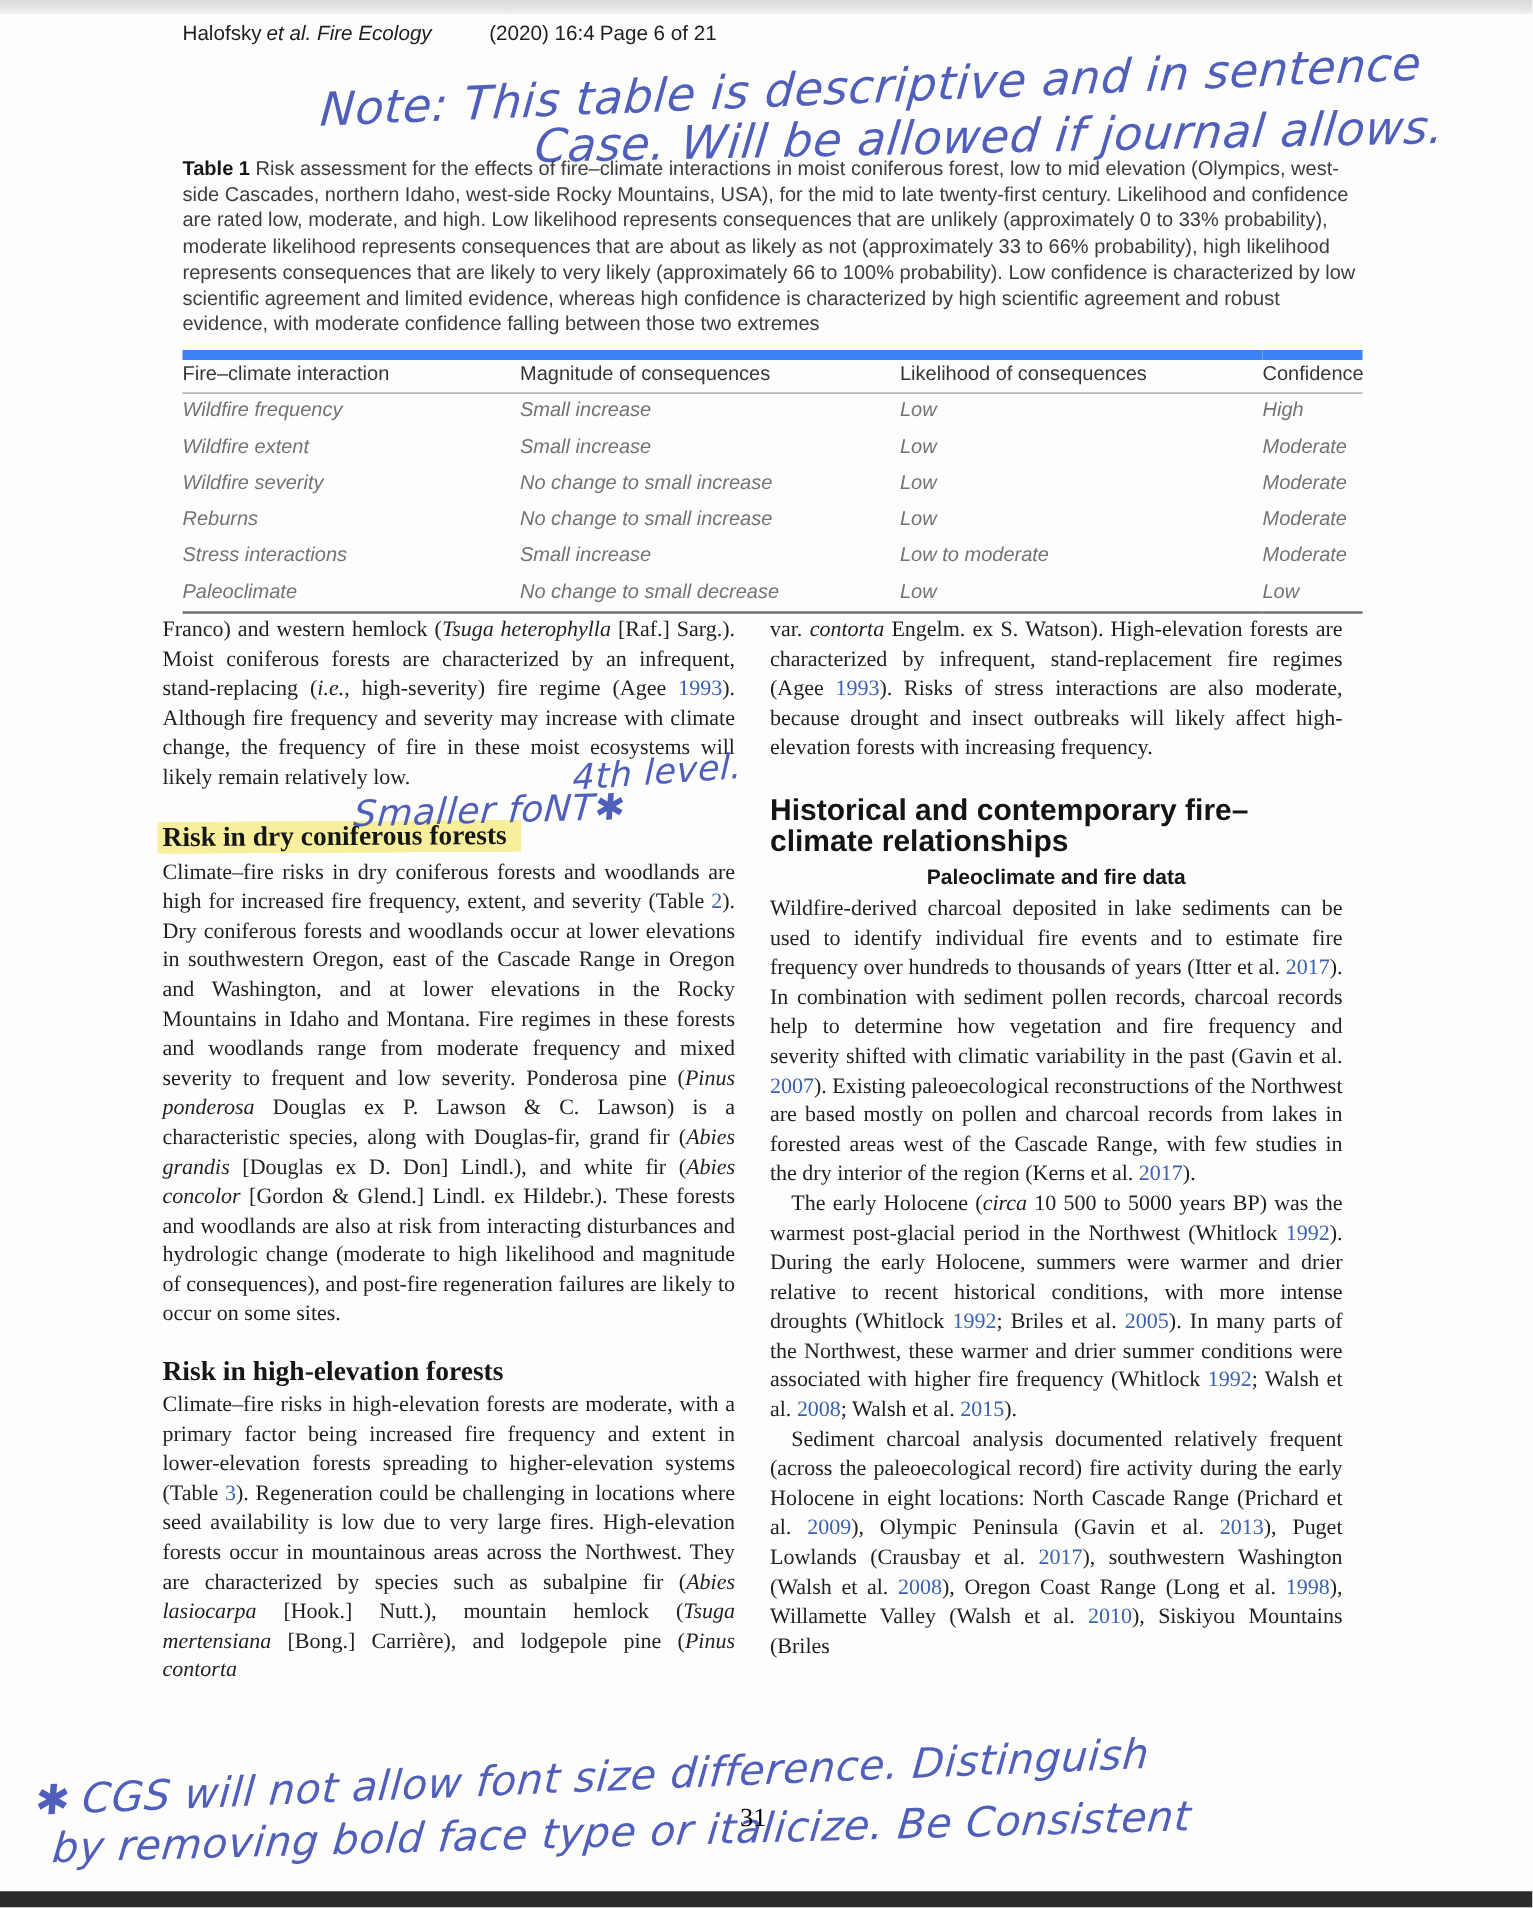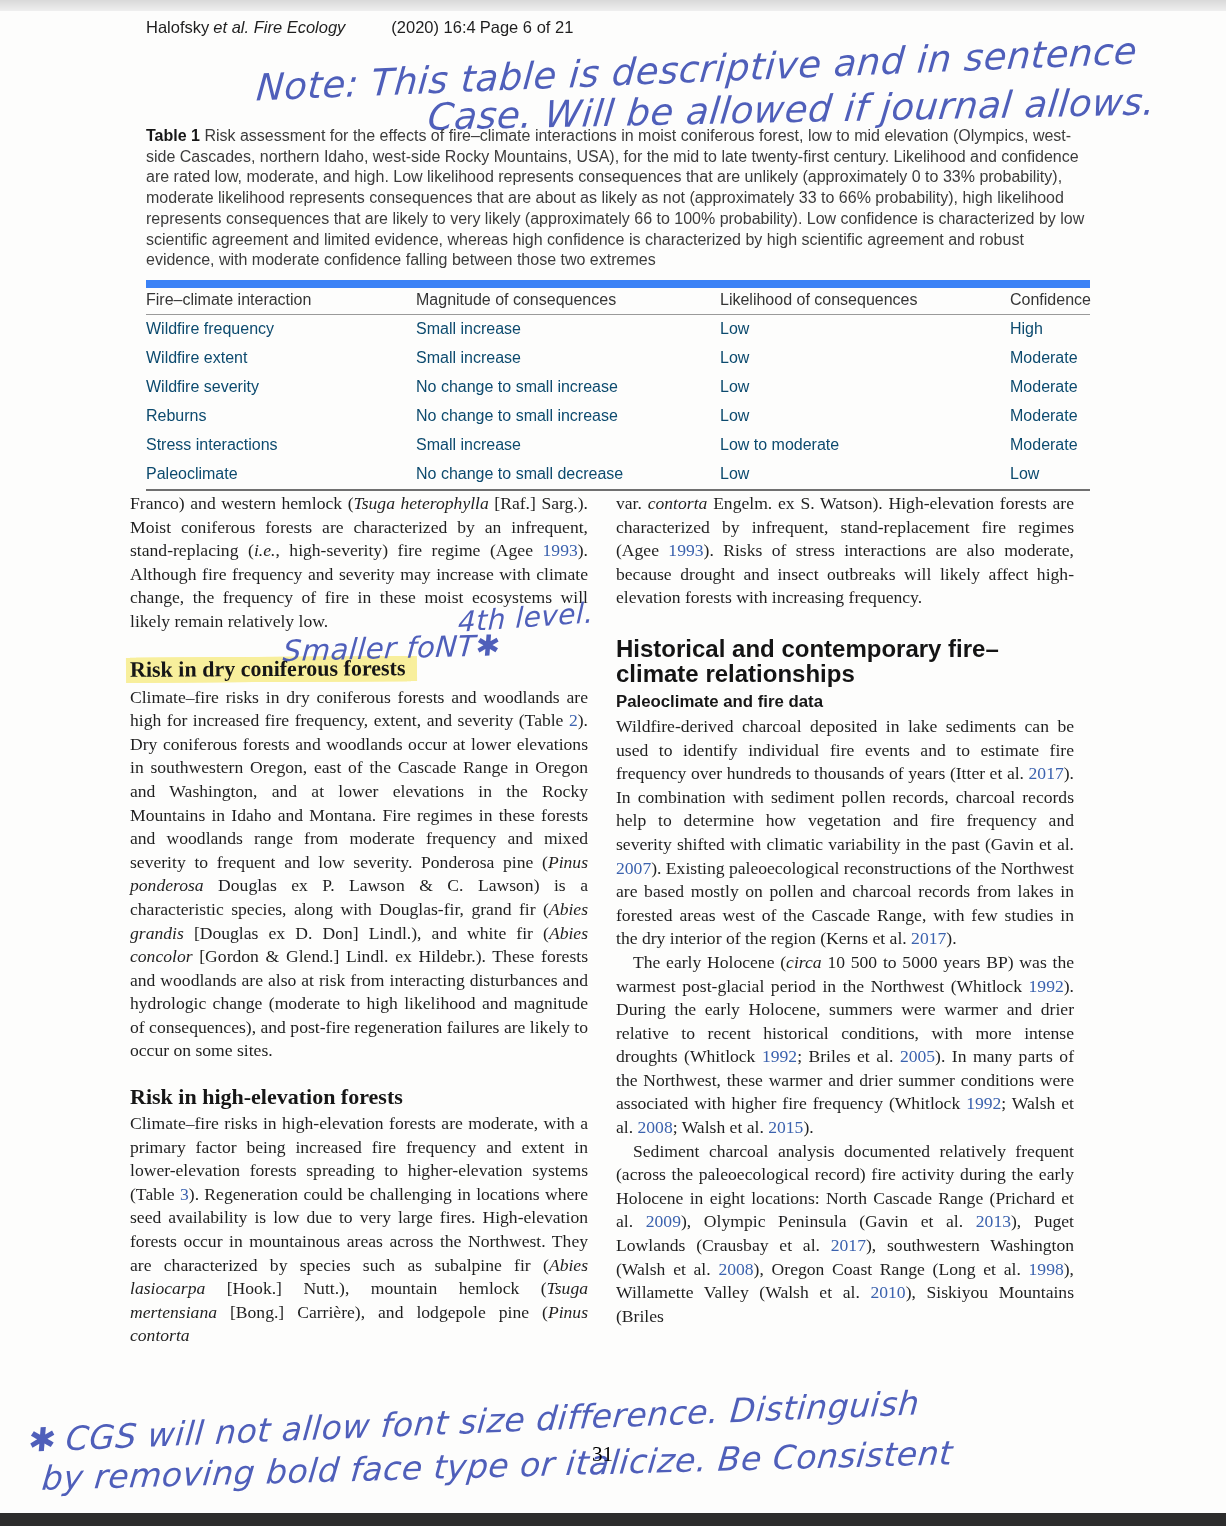--- a/index.html
+++ b/index.html
@@ -51,21 +51,21 @@
     border-top:8px solid #3b82f6;border-bottom:2px solid #707070;
   }
   table.risk col.c1{width:270px;}
   table.risk col.c2{width:304px;}
   table.risk col.c3{width:290px;}
   table.risk col.c4{width:80px;}
   table.risk th{
     text-align:left;font-weight:normal;color:#353535;
     padding:3px 8px 5px 0;border-bottom:1.5px solid #9a9a9a;
   }
-  table.risk td{padding:5px 8px 6px 0;color:#0c4a6e;}
+  table.risk td{padding:5px 8px 6px 0;color:#737373;font-style:italic;}
   
   .article{
     position:absolute;left:130px;top:492px;width:944px;
     display:flex;gap:28px;
   }
   .colmn{width:459px;font-size:17.6px;line-height:23.6px;color:#1f1f1f;}
   .colmn .paragraph{text-align:justify;hyphens:auto;}
   .colmn .indent{text-indent:17px;}
   .colmn .heading{
     font-family:Liberation Serif, serif;font-weight:bold;
@@ -73,21 +73,21 @@
     margin-top:23px;margin-bottom:4px;text-align:left;
   }
   .colmn .section-heading{
     font-family:"Liberation Sans",sans-serif;font-weight:bold;
     font-size:24px;line-height:25px;color:#141414;
     margin-top:26px;margin-bottom:5px;text-align:left;
   }
   .colmn .subheading{
     font-family:"Liberation Sans",sans-serif;font-weight:bold;
     font-size:16.8px;line-height:22px;color:#161616;
-    margin-top:2px;margin-bottom:2px;text-align:left;
+    margin-top:2px;margin-bottom:2px;text-align:center;
   }
   .colmn em{font-style:italic;}
   a.cite{color:var(--link);text-decoration:none;cursor:pointer;}
   .highlight{
     background:var(--hl);
     box-shadow:6px 0 0 0 var(--hl), -4px 0 0 0 var(--hl);
     display:inline-block;transform:rotate(-0.35deg);
     padding:1px 6px 2px 0;
   }
   

